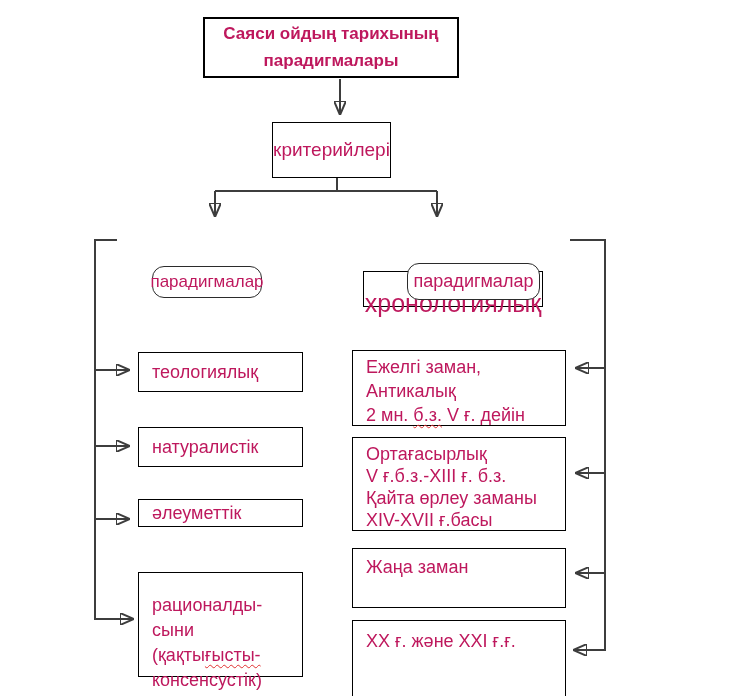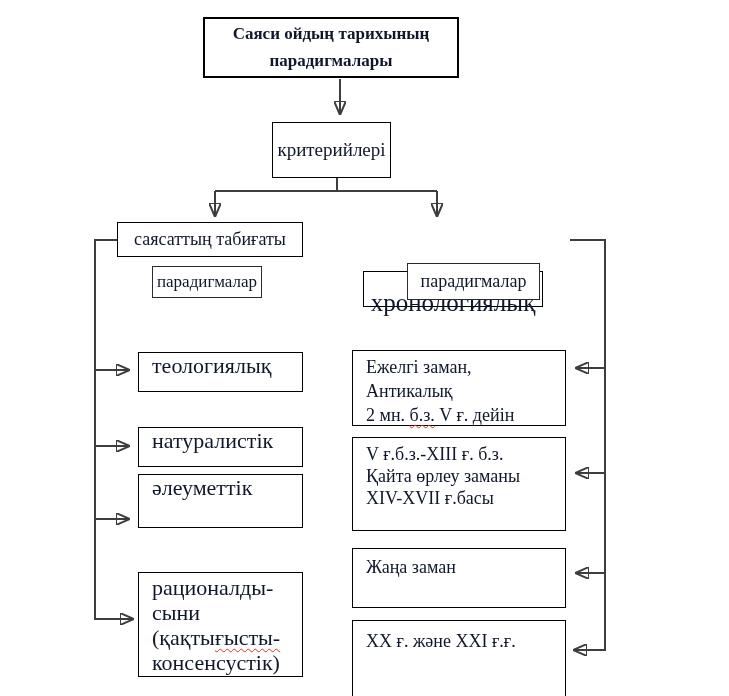--- a/index.html
+++ b/index.html
@@ -1,68 +1,68 @@
 <!DOCTYPE html>
 <html><head>
 <meta charset="utf-8">
 <style>
   html, body { margin: 0; padding: 0; background: #ffffff; }
   #stage {
     position: relative;
     width: 729px;
     height: 696px;
     background: #ffffff;
-    font-family: Liberation Serif, serif;
-    color: #0f172a;
+    font-family: Liberation Sans, sans-serif;
+    color: #be185d;
     overflow: hidden;
   }
   .box {
     position: absolute;
     box-sizing: border-box;
     border: 2px solid #000000;
     background: #ffffff;
   }
   .thin { border-width: 1.5px; }
   .center {
     display: flex;
     align-items: center;
     justify-content: center;
     text-align: center;
   }
   .pill {
     position: absolute;
     box-sizing: border-box;
     border: 1.5px solid #2b2b2b;
-    border-radius: 0;
+    border-radius: 12px;
     background: #ffffff;
     display: flex;
     align-items: center;
     justify-content: center;
   }
   .root-box {
     left: 203px; top: 17px; width: 256px; height: 61px;
     font-weight: bold; font-size: 17px; line-height: 1.55;
     padding: 0 14px;
   }
   .criteria-box { left: 272px; top: 122px; width: 119px; height: 56px; font-size: 19px; }
   .branch-left  { left: 117px; top: 222px; width: 186px; height: 35px; font-size: 18px; }
   .branch-right { left: 363px; top: 223px; width: 180px; height: 36px; font-size: 25px; margin-top: 48px; }
   .pill-left  { left: 152px; top: 266px; width: 110px; height: 32px; font-size: 17px; }
   .pill-right { left: 407px; top: 263px; width: 133px; height: 37px; font-size: 18px; }
   .lcell {
-    left: 138px; width: 165px; font-size: 22px;
-    display: flex; align-items: flex-start;
+    left: 138px; width: 165px; font-size: 18px;
+    display: flex; align-items: center;
     padding-left: 13px;
   }
   .l1 { top: 352px; height: 40px; }
   .l2 { top: 427px; height: 40px; }
-  .l3 { top: 474px; height: 54px; }
+  .l3 { top: 499px; height: 28px; }
   .l4 {
     top: 572px; height: 105px;
-    display: block; padding-top: 2px; line-height: 25px;
+    display: block; padding-top: 20px; line-height: 25px;
   }
   .rcell {
     left: 352px; width: 214px; font-size: 18px;
     padding-left: 13px; display: block;
   }
   .r1 { top: 350px; height: 76px; padding-top: 4px;  line-height: 24px; }
   .r2 { top: 437px; height: 94px; padding-top: 5px;  line-height: 22px; }
   .r3 { top: 548px; height: 60px; padding-top: 6px;  line-height: 25px; }
   .r4 { top: 620px; height: 78px; padding-top: 7px;  line-height: 26px; }
   .sp-err {
@@ -101,23 +101,20 @@
   </svg>
 
   <div class="box center root-box">
     <span>Саяси ойдың тарихының парадигмалары</span>
   </div>
 
   <div class="box thin center criteria-box">
     <span>критерийлері</span>
   </div>
 
-  <div class="box thin center branch-left">
-    <span>саясаттың табиғаты</span>
-  </div>
 
   <div class="box thin center branch-right">
     <span>тарихи-хронологиялық</span>
   </div>
 
   <div class="pill pill-left">
     <span>парадигмалар</span>
   </div>
 
   <div class="pill pill-right">
@@ -142,20 +139,21 @@
     <div>консенсустік)</div>
   </div>
 
   <div class="box thin rcell r1">
     <div>Ежелгі заман,</div>
     <div>Антикалық</div>
     <div><span>2 мн. </span><span class="sp-err">б.з.</span><span> V ғ. дейін</span></div>
   </div>
 
   <div class="box thin rcell r2">
+    <div>Ортағасырлық</div>
     <div>V ғ.б.з.-XIII ғ. б.з.</div>
     <div>Қайта өрлеу заманы</div>
     <div>XIV-XVII ғ.басы</div>
   </div>
 
   <div class="box thin rcell r3">
     <div>Жаңа заман</div>
   </div>
 
   <div class="box thin rcell r4">

